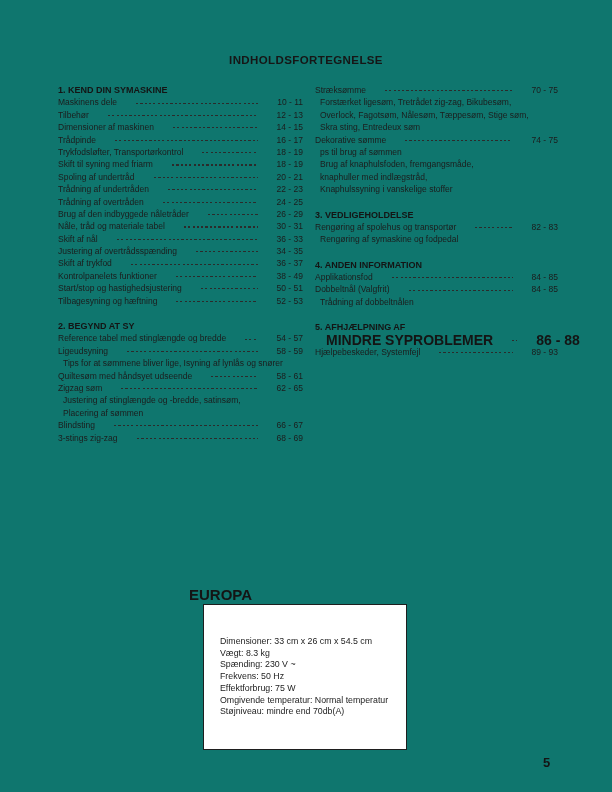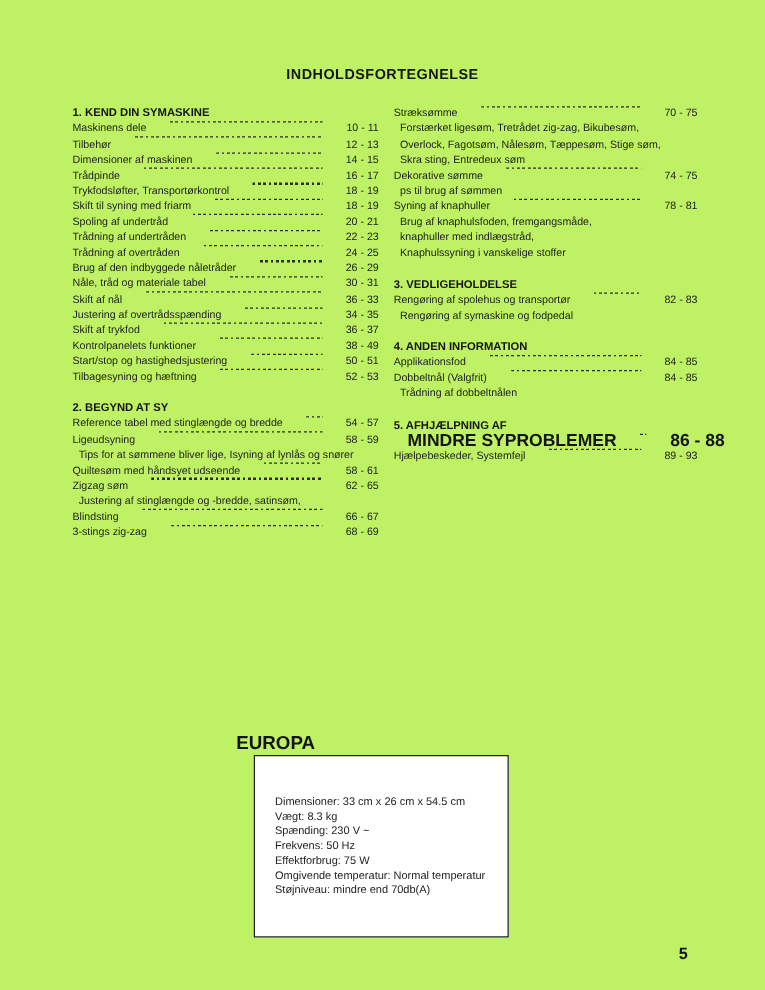--- a/index.html
+++ b/index.html
@@ -1,20 +1,20 @@
 <!DOCTYPE html>
 <html><head>
 <meta charset="utf-8">
 <style>
   html, body { margin: 0; padding: 0; background: #ffffff; }
   .page {
     position: relative;
     width: 612px;
     height: 792px;
-    background: #bef264;
+    background: #0f766e;
     font-family: "Liberation Sans", "DejaVu Sans", sans-serif;
     color: #1c1c1c;
     overflow: hidden;
   }
   .title {
     position: absolute;
     top: 54px; left: 0; width: 612px;
     margin: 0;
     text-align: center;
     font-size: 11.5px;
@@ -31,21 +31,21 @@
     font-weight: bold;
     line-height: 12.4px;
     height: 12.4px;
     white-space: nowrap;
     color: #141414;
   }
   .toc-header:not(:first-child) { margin-top: 13px; }
 
   .toc-item {
     display: flex;
-    align-items: flex-start;
+    align-items: center;
     line-height: 12.4px;
     height: 12.4px;
     font-size: 8.5px;
     white-space: nowrap;
     gap: 16px;
   }
   .toc-item .lbl { flex: 0 0 auto; }
   .toc-item .pg  { flex: 0 0 auto; }
   .leader {
     flex: 1 1 auto;
@@ -203,20 +203,21 @@
         <span class="lbl">Quiltesøm med håndsyet udseende</span>
         <span class="leader"></span>
         <span class="pg">58 - 61</span>
       </div>
       <div class="toc-item">
         <span class="lbl">Zigzag søm</span>
         <span class="leader"></span>
         <span class="pg">62 - 65</span>
       </div>
       <div class="toc-sub">Justering af stinglængde og -bredde, satinsøm,</div>
+      <div class="toc-sub">Placering af sømmen</div>
       <div class="toc-item">
         <span class="lbl">Blindsting</span>
         <span class="leader"></span>
         <span class="pg">66 - 67</span>
       </div>
       <div class="toc-item">
         <span class="lbl">3-stings zig-zag</span>
         <span class="leader"></span>
         <span class="pg">68 - 69</span>
       </div>
@@ -229,25 +230,20 @@
       </div>
       <div class="toc-sub">Forstærket ligesøm, Tretrådet zig-zag, Bikubesøm,</div>
       <div class="toc-sub">Overlock, Fagotsøm, Nålesøm, Tæppesøm, Stige søm,</div>
       <div class="toc-sub">Skra sting, Entredeux søm</div>
       <div class="toc-item">
         <span class="lbl">Dekorative sømme</span>
         <span class="leader"></span>
         <span class="pg">74 - 75</span>
       </div>
       <div class="toc-sub">ps til brug af sømmen</div>
-      <div class="toc-item">
-        <span class="lbl">Syning af knaphuller</span>
-        <span class="leader"></span>
-        <span class="pg">78 - 81</span>
-      </div>
       <div class="toc-sub">Brug af knaphulsfoden, fremgangsmåde,</div>
       <div class="toc-sub">knaphuller med indlægstråd,</div>
       <div class="toc-sub">Knaphulssyning i vanskelige stoffer</div>
       <div class="toc-header">3. VEDLIGEHOLDELSE</div>
       <div class="toc-item">
         <span class="lbl">Rengøring af spolehus og transportør</span>
         <span class="leader"></span>
         <span class="pg">82 - 83</span>
       </div>
       <div class="toc-sub">Rengøring af symaskine og fodpedal</div>

